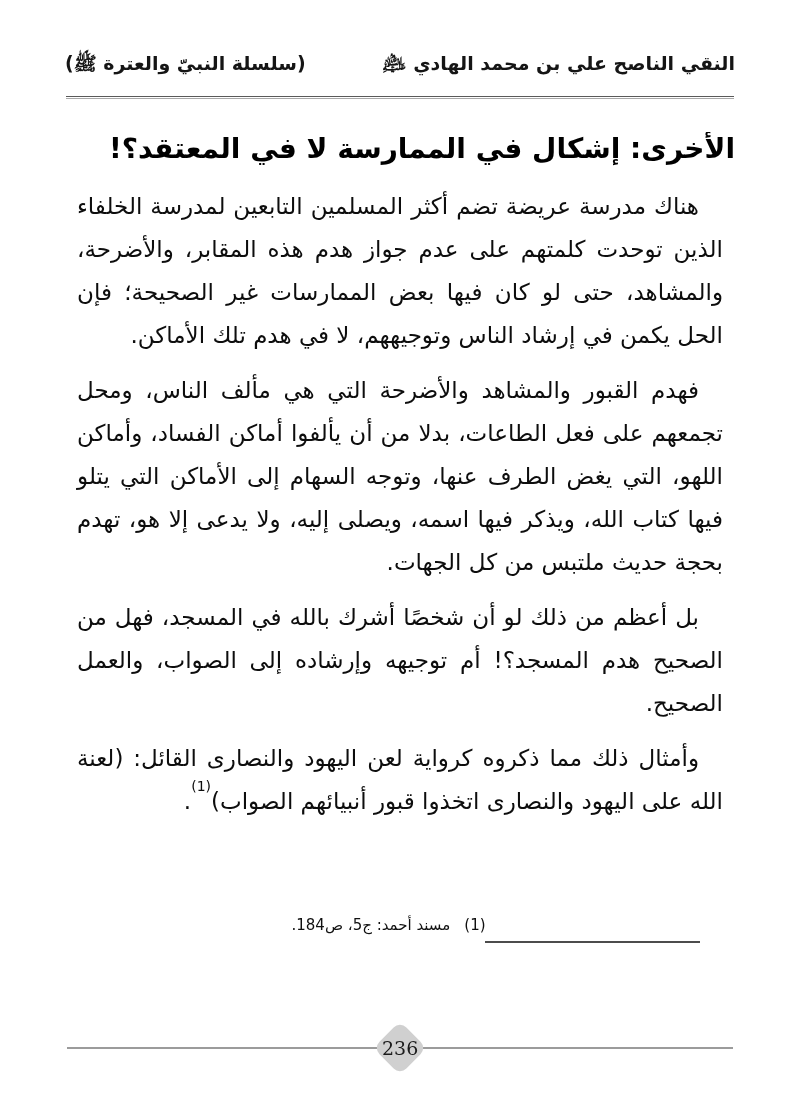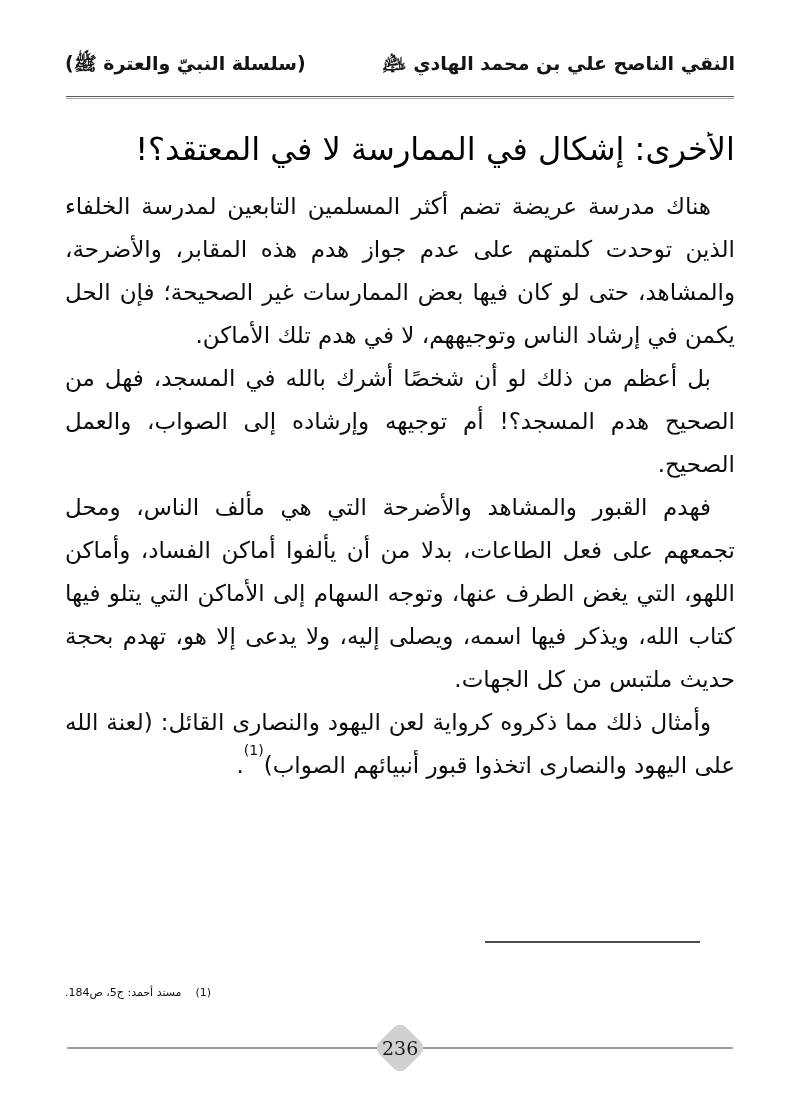--- a/index.html
+++ b/index.html
@@ -23,41 +23,41 @@
     position:absolute;top:96px;right:66px;left:66px;height:3px;
     background:linear-gradient(#5a5a5a 0 45%,#ffffff 45% 55%,#a9a9a9 55% 100%);
   }
   
   .body-text{
     position:absolute;top:132px;right:65px;left:65px;height:800px;
     overflow:hidden;
   }
   .section-heading{
     margin:0 0 19px 0;
-    font-size:32px;font-weight:normal;line-height:34px;
+    font-size:28px;font-weight:bold;line-height:34px;
     text-align:right;color:#000;
   }
   .body-text p{
-    margin:0;
+    margin:12px;
     font-size:23px;line-height:43px;
     text-align:justify;text-align-last:right;
     text-indent:24px;
     color:#0d0d0d;
   }
   .fn-marker-sup{
     font-size:14px;position:relative;top:-9px;line-height:0;
   }
   
   .footnote-rule{
     position:absolute;top:941px;right:100px;width:215px;height:2px;
     background:#4c4c4c;
   }
   .footnote{
-    position:absolute;top:980px;right:88px;left:65px;
-    font-size:11px;line-height:26px;text-align:left;color:#101010;
+    position:absolute;top:912px;right:88px;left:65px;
+    font-size:15px;line-height:26px;text-align:center;color:#101010;
   }
   .footnote .fn-marker{margin-left:14px;}
   
   .page-footer{
     position:absolute;top:1029px;right:67px;left:67px;height:38px;
     display:flex;align-items:center;
   }
   .footer-rule{flex:1;height:2px;background:#9b9b9b;}
   .page-number-badge{
     width:38px;height:38px;flex:0 0 auto;
@@ -83,23 +83,23 @@
   </header>
 
   <div class="header-rule"></div>
 
   <main class="body-text">
     <h1 class="section-heading">الأخرى: إشكال في الممارسة لا في المعتقد؟!</h1>
 
     <p>هناك مدرسة عريضة تضم أكثر المسلمين التابعين لمدرسة الخلفاء الذين توحدت كلمتهم على عدم جواز هدم هذه المقابر، والأضرحة، والمشاهد، حتى لو كان فيها بعض الممارسات غير الصحيحة؛ فإن الحل يكمن في إرشاد الناس وتوجيههم، لا في هدم تلك الأماكن.</p>
 
 
+    <p>فهدم القبور والمشاهد والأضرحة التي هي مألف الناس، ومحل تجمعهم على فعل الطاعات، بدلا من أن يألفوا أماكن الفساد، وأماكن اللهو، التي يغض الطرف عنها، وتوجه السهام إلى الأماكن التي يتلو فيها كتاب الله، ويذكر فيها اسمه، ويصلى إليه، ولا يدعى إلا هو، تهدم بحجة حديث ملتبس من كل الجهات.</p>
+
     <p>بل أعظم من ذلك لو أن شخصًا أشرك بالله في المسجد، فهل من الصحيح هدم المسجد؟! أم توجيهه وإرشاده إلى الصواب، والعمل الصحيح.</p>
-
-    <p>فهدم القبور والمشاهد والأضرحة التي هي مألف الناس، ومحل تجمعهم على فعل الطاعات، بدلا من أن يألفوا أماكن الفساد، وأماكن اللهو، التي يغض الطرف عنها، وتوجه السهام إلى الأماكن التي يتلو فيها كتاب الله، ويذكر فيها اسمه، ويصلى إليه، ولا يدعى إلا هو، تهدم بحجة حديث ملتبس من كل الجهات.</p>
 
     <p><span>وأمثال ذلك مما ذكروه كرواية لعن اليهود والنصارى القائل: (لعنة الله على اليهود والنصارى اتخذوا قبور أنبيائهم الصواب)</span><sup class="fn-marker-sup">(1)</sup><span>.</span></p>
   </main>
 
   <div class="footnote-rule"></div>
 
   <div class="footnote">
     <span class="fn-marker">(1)</span><span>مسند أحمد: ج5، ص184.</span>
   </div>
 

